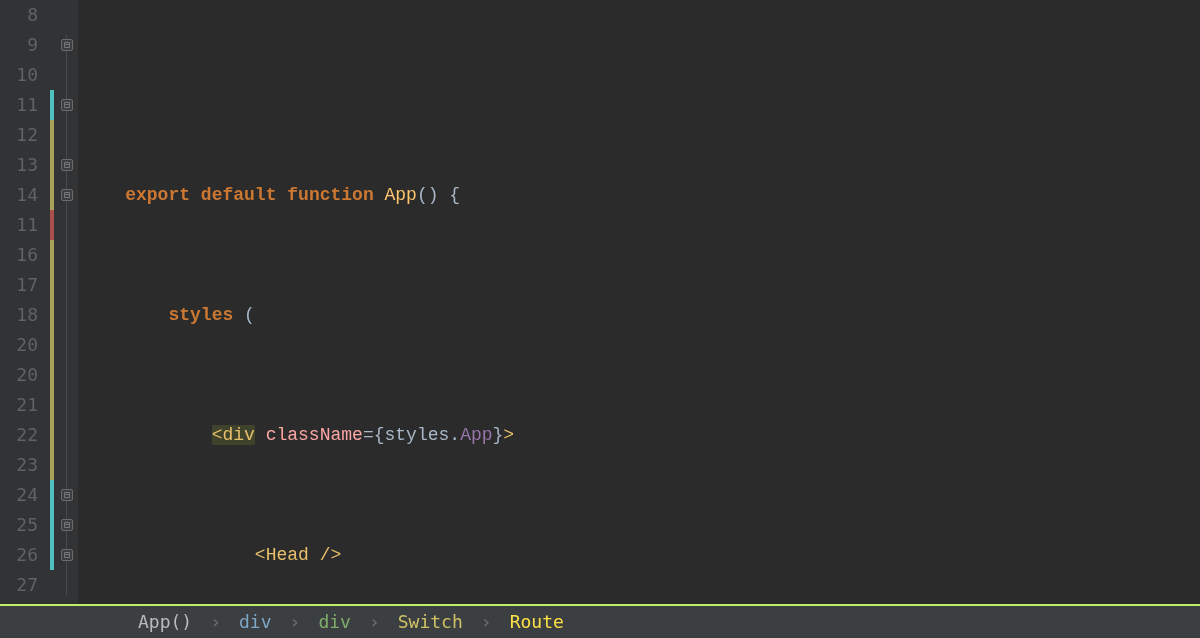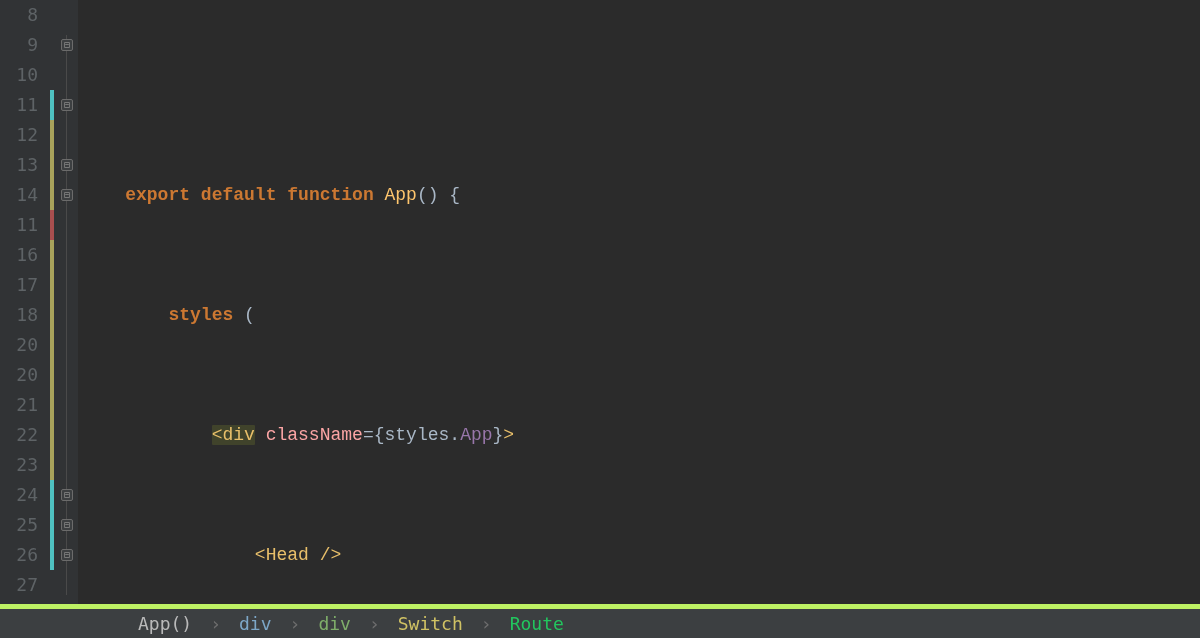--- a/index.html
+++ b/index.html
@@ -83,32 +83,32 @@
   .attr    { color: #fca5a5; }
   .expr    { color: #9876AA; }
   .ident   { color: #A9B7C6; }
   .bar-cyan   { background:#4fc1c1; }
   .bar-yellow { background:#a8a25b; }
   .bar-red    { background:#a94f4f; }
   
   .breadcrumbs {
     height: 34px;
     background:#3c3f41;
-    border-top:5px solid #bef264;
+    border-top:2px solid #bef264;
     display:flex;
     align-items:center;
     padding-left:138px;
     font-size:18px;
     gap:18px;
   }
   .crumb { color:#BABABA; }
   .crumb.div1 { color:#7da7c7; }
   .crumb.div2 { color:#7fae6a; }
   .crumb.sw   { color:#d0c264;text-align:center; }
-  .crumb.rt   { color:#22c55e; }
+  .crumb.rt   { color:#fde047; }
   .sep { color:#6e6e6e; }
 </style>
 </head>
 <body>
 
 <div class="editor">
   <div class="code-area">
     <div class="gutter">
       <div class="ln">8</div>
       <div class="ln">9</div>

